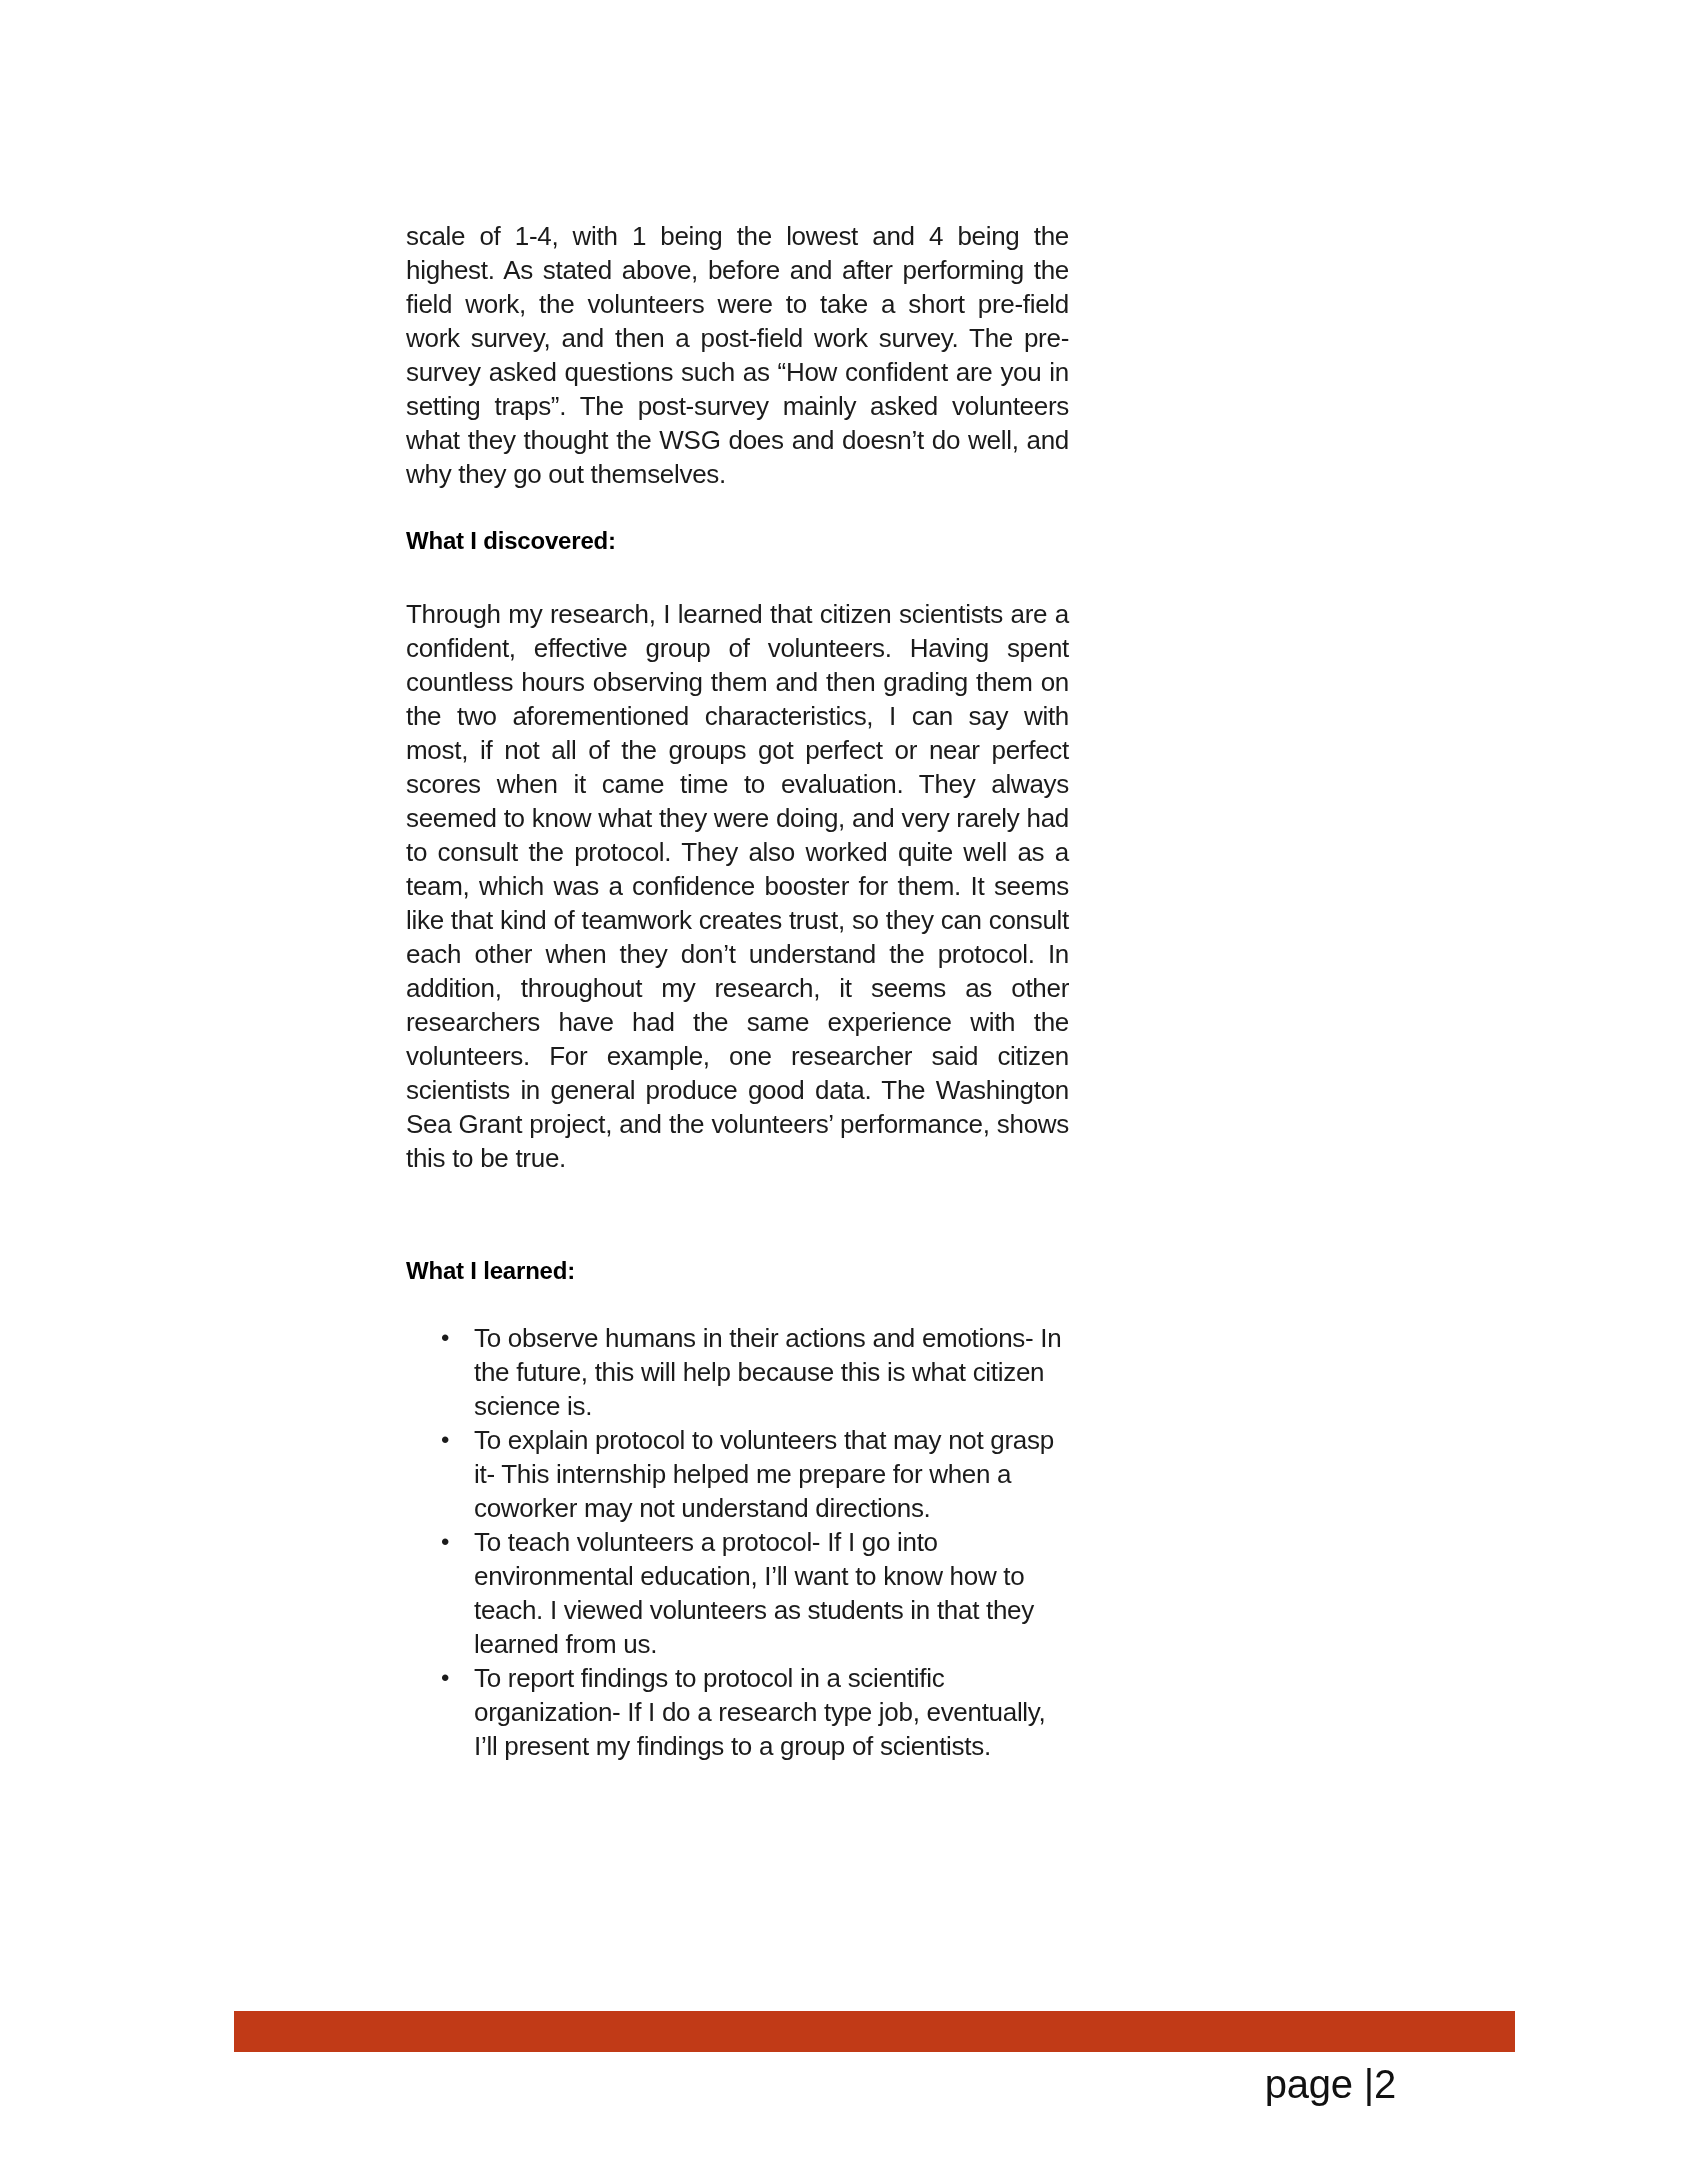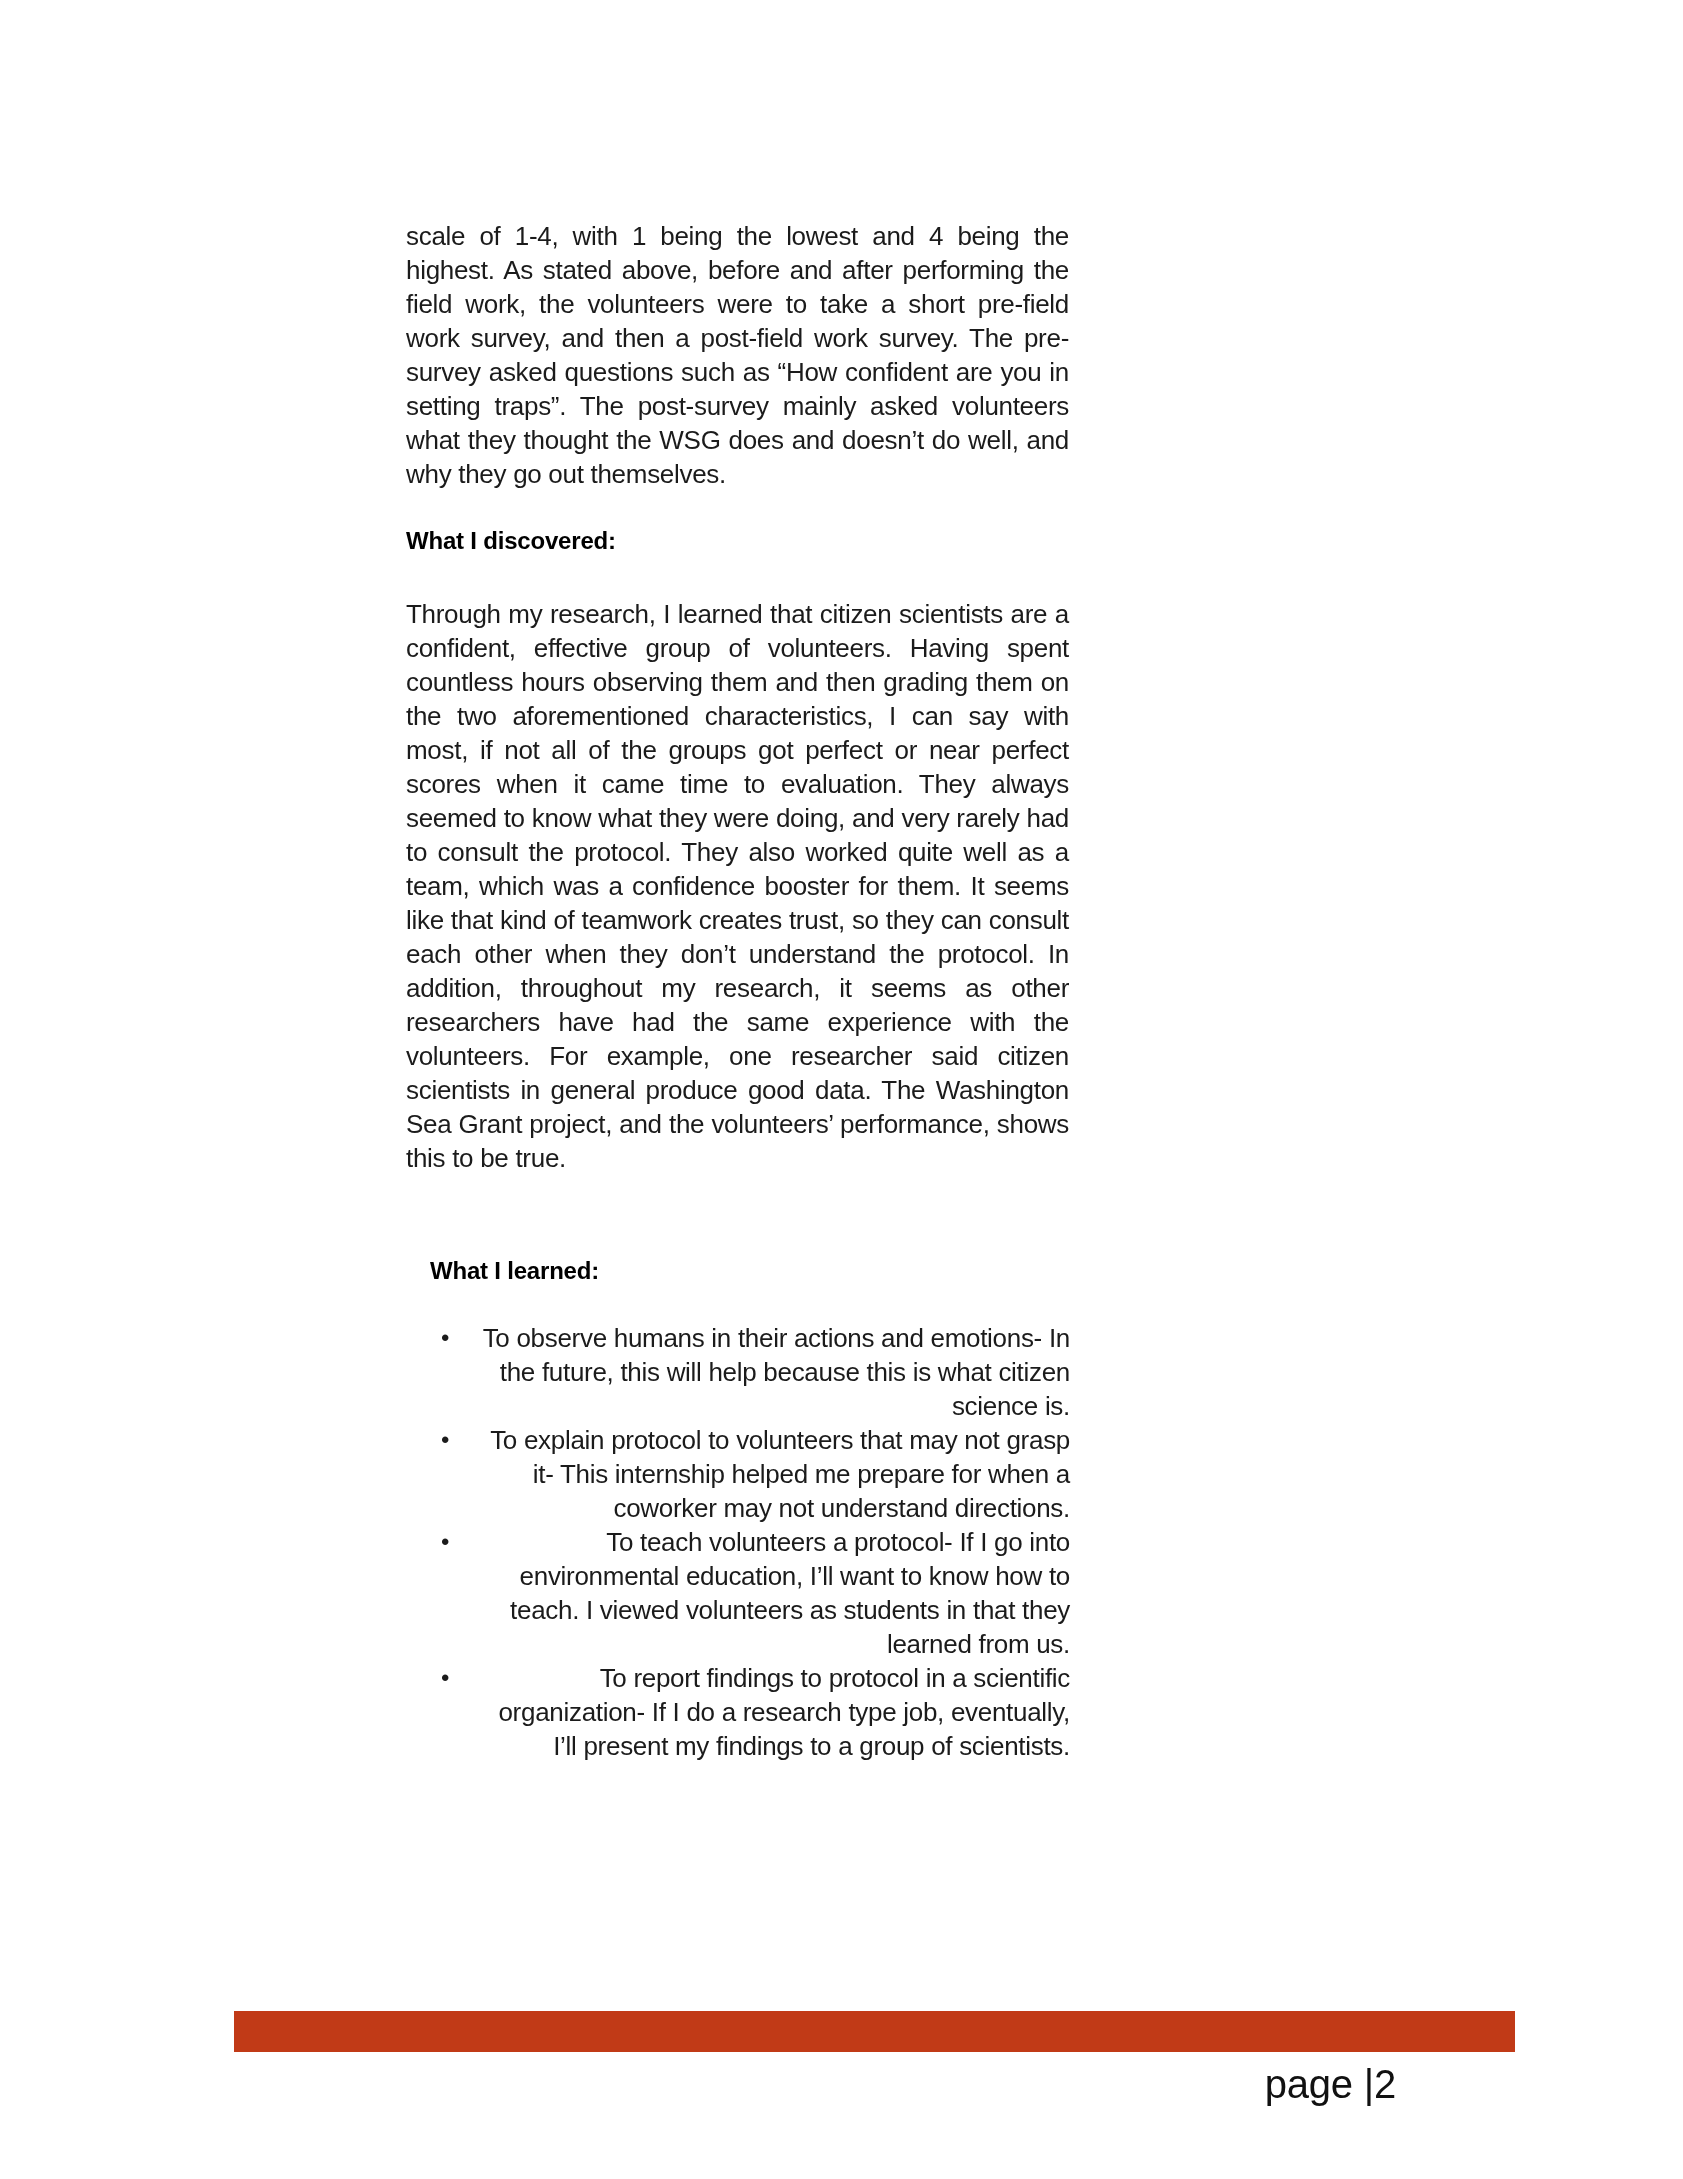--- a/index.html
+++ b/index.html
@@ -57,21 +57,21 @@
   }
   .bullet-marker {
     flex: 0 0 33px;
     width: 33px;
     font-size: 24px;
     line-height: 34px;
     color: #1b1b1b;
   }
   .bullet-text {
     flex: 1 1 auto;
-    text-align: right;
+    text-align: left;
   }
   .accent-bar {
     position: absolute;
     left: 234px;
     top: 2011px;
     width: 1449px;
     height: 41px;
   }
   .page-number {
     position: absolute;
@@ -91,21 +91,21 @@
 <div class="page">
 
   <div class="col">
 
     <p class="body-text jpara" style="top: 219px;">scale of 1-4, with 1 being the lowest and 4 being the highest. As stated above, before and after performing the field work, the volunteers were to take a short pre-field work survey, and then a post-field work survey. The pre-survey asked questions such as “How confident are you in setting traps”. The post-survey mainly asked volunteers what they thought the WSG does and doesn’t do well, and why they go out themselves.</p>
 
     <h2 class="sec-heading" style="top: 523px;">What I discovered:</h2>
 
     <p class="body-text jpara" style="top: 597px;">Through my research, I learned that citizen scientists are a confident, effective group of volunteers. Having spent countless hours observing them and then grading them on the two aforementioned characteristics, I can say with most, if not all of the groups got perfect or near perfect scores when it came time to evaluation. They always seemed to know what they were doing, and very rarely had to consult the protocol. They also worked quite well as a team, which was a confidence booster for them. It seems like that kind of teamwork creates trust, so they can consult each other when they don’t understand the protocol. In addition, throughout my research, it seems as other researchers have had the same experience with the volunteers. For example, one researcher said citizen scientists in general produce good data. The Washington Sea Grant project, and the volunteers’ performance, shows this to be true.</p>
 
-    <h2 class="sec-heading" style="top: 1253px; margin-left: 24px;">What I learned:</h2>
+    <h2 class="sec-heading" style="top: 1253px;">What I learned:</h2>
 
     <ul class="bullets body-text" style="top: 1321px;">
 
         <li>
           <span class="bullet-marker">•</span>
           <span class="bullet-text">To observe humans in their actions and emotions- In the future, this will help because this is what citizen science is.</span>
         </li>
 
         <li>
           <span class="bullet-marker">•</span>

